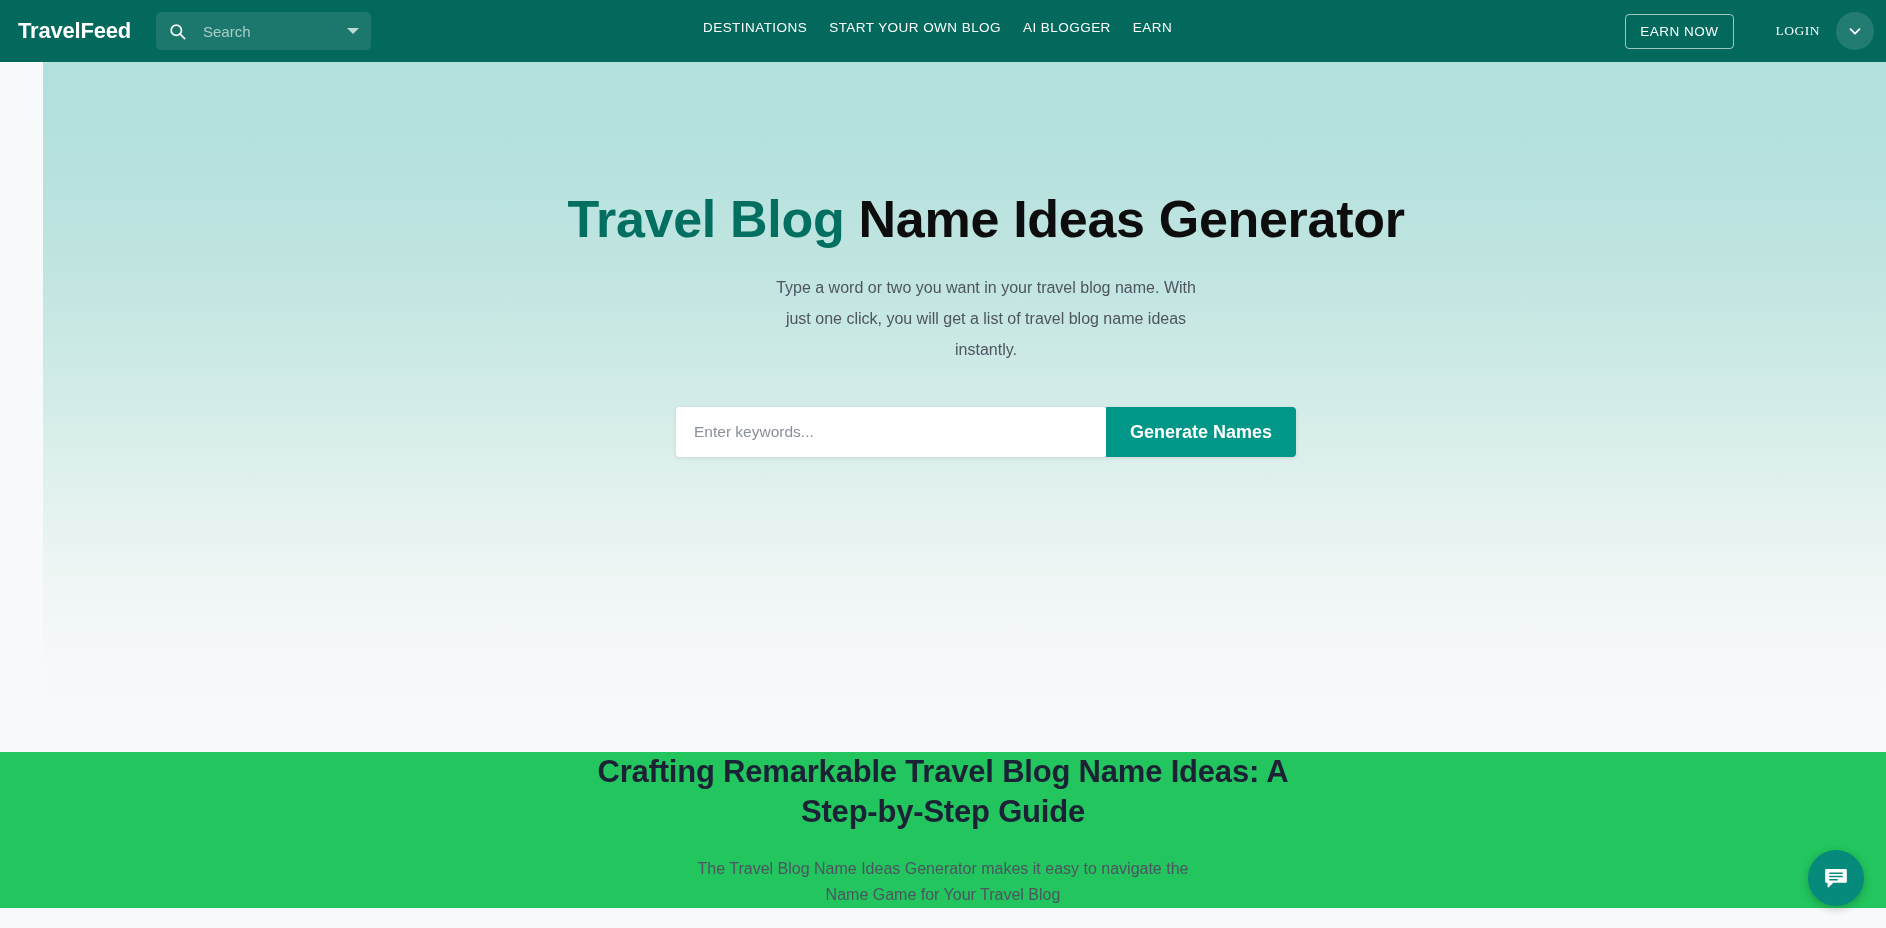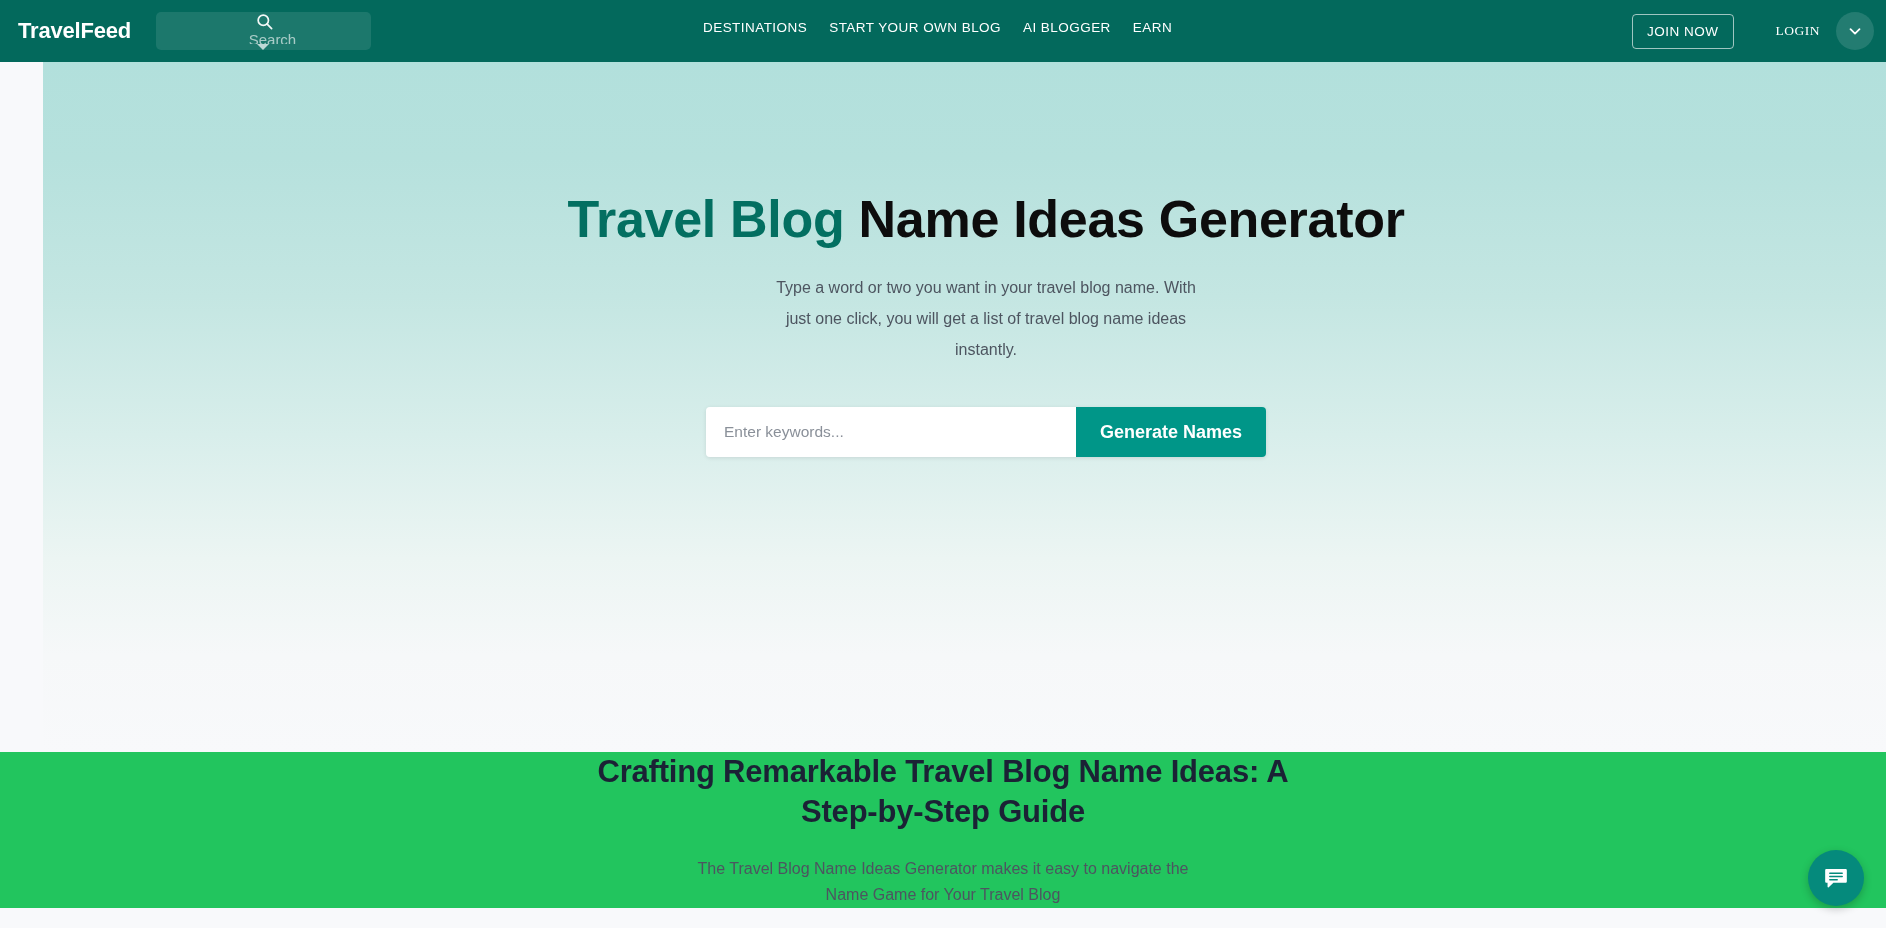--- a/index.html
+++ b/index.html
@@ -37,21 +37,20 @@
   }
   .search-box {
     margin-left: 25px;
     width: 215px;
     height: 38px;
     background: rgba(255,255,255,0.10);
     border-radius: 5px;
     display: flex;
     align-items: center;
     padding: 0 10px 0 12px;
-    flex-direction: column;
   }
   .search-icon {
     width: 19px; height: 19px;
     flex: 0 0 auto;
     opacity: 0.95;
   }
   .search-icon svg { display: block; }
   .search-placeholder {
     flex: 1 1 auto;
     color: rgba(255,255,255,0.62);
@@ -171,21 +170,21 @@
     text-align: center;
     font-size: 16px;
     line-height: 31px;
     color: #4d5560;
     margin: 22px auto 0;
     width: 430px;
   }
 
   .gen-form {
     margin: 42px auto 0;
-    width: 560px;
+    width: 620px;
     height: 50px;
     display: flex;
     border-radius: 4px;
     overflow: hidden;
     box-shadow: 0 1px 4px rgba(0,0,0,0.10);
   }
   .gen-input {
     flex: 1 1 auto;
     border: none;
     outline: none;
@@ -272,21 +271,21 @@
   </div>
 
   <div class="nav">
     <span class="nav-item">DESTINATIONS</span>
     <span class="nav-item">START YOUR OWN BLOG</span>
     <span class="nav-item">AI BLOGGER</span>
     <span class="nav-item">EARN</span>
   </div>
 
   <div class="header-right">
-    <button class="join-btn">JOIN NOW</button>
+    <button class="join-btn">EARN NOW</button>
     <button class="login-btn">LOGIN</button>
     <div class="avatar-btn">
       <span>
         <svg width="18" height="18" viewBox="0 0 24 24" fill="none" stroke="#ffffff" stroke-width="2.4" stroke-linecap="round" stroke-linejoin="round">
           <polyline points="6 9.5 12 15.5 18 9.5"></polyline>
         </svg>
       </span>
     </div>
   </div>
 </div>

